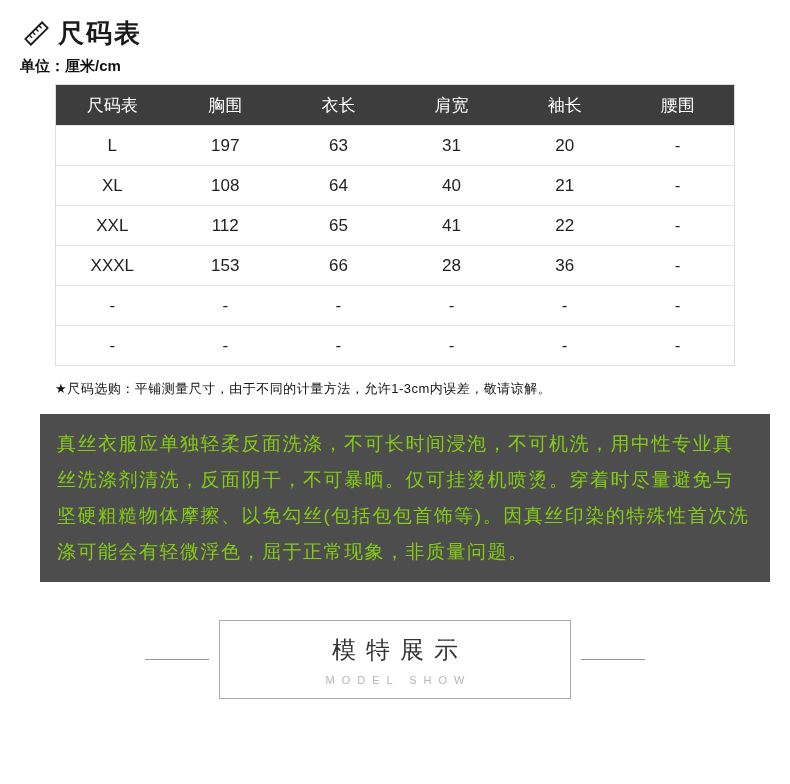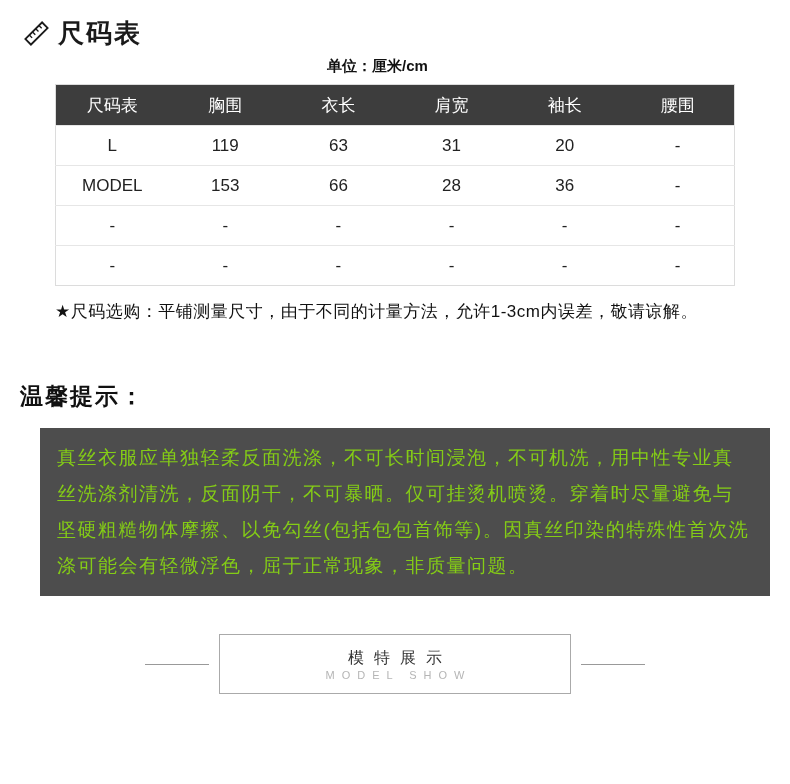--- a/index.html
+++ b/index.html
@@ -13,21 +13,21 @@
   }
   .page { padding: 16px 20px 0 20px; }
 
   
   .title-row { display: flex; align-items: center; gap: 8px; padding-left: 2px; }
   .title-icon { width: 28px; height: 28px; display: inline-flex; align-items: center; justify-content: center; }
   .page-title { font-size: 26px; font-weight: 600; letter-spacing: 2px; color: #1a1a1a; }
 
   
   .unit-label {
-    text-align: center;
+    text-align: left;
     margin: 6px 35px 8px 0;
     font-size: 15px;
     font-weight: 700;
     color: #111;
   }
 
   
   table.size-table {
     width: calc(100% - 70px);
     margin: 0 35px;
@@ -47,21 +47,21 @@
     text-align: center;
     font-size: 17px;
     height: 40px;
     color: #222222;
     border-top: 1px solid #e6e6e6;
     background: #ffffff;
   }
 
   .table-note {
     margin: 14px 35px 0 35px;
-    font-size: 17px;
+    font-size: 13px;
     color: #111111;
     letter-spacing: 0.5px;
   }
 
   
   .tips-title {
     margin-top: 58px;
     font-size: 23px;
     font-weight: 700;
     letter-spacing: 2px;
@@ -89,27 +89,27 @@
   }
   .h-line { width: 64px; height: 1px; background: #999999; }
   .model-box {
     width: 352px;
     border: 1px solid #aaaaaa;
     text-align: center;
     padding: 13px 0 12px 0;
     background: #ffffff;
   }
   .model-title {
-    font-size: 16px;
+    font-size: 24px;
     color: #333333;
     letter-spacing: 10px;
     text-indent: 10px;
   }
   .model-sub {
-    margin-top: 0;
+    margin-top: 8px;
     font-size: 11px;
     letter-spacing: 7px;
     text-indent: 7px;
     color: #b5b5b5;
   }
 </style>
 </head>
 <body>
 
 <div class="page">
@@ -138,28 +138,44 @@
         <th>胸围</th>
         <th>衣长</th>
         <th>肩宽</th>
         <th>袖长</th>
         <th>腰围</th>
       </tr>
     </thead>
     <tbody>
       <tr>
         <td>L</td>
-        <td>119</td>
+        <td>197</td>
         <td>63</td>
         <td>31</td>
         <td>20</td>
         <td>-</td>
       </tr>
       <tr>
-        <td>MODEL</td>
+        <td>XL</td>
+        <td>108</td>
+        <td>64</td>
+        <td>40</td>
+        <td>21</td>
+        <td>-</td>
+      </tr>
+      <tr>
+        <td>XXL</td>
+        <td>112</td>
+        <td>65</td>
+        <td>41</td>
+        <td>22</td>
+        <td>-</td>
+      </tr>
+      <tr>
+        <td>XXXL</td>
         <td>153</td>
         <td>66</td>
         <td>28</td>
         <td>36</td>
         <td>-</td>
       </tr>
       <tr>
         <td>-</td>
         <td>-</td>
         <td>-</td>
@@ -173,21 +189,20 @@
         <td>-</td>
         <td>-</td>
         <td>-</td>
         <td>-</td>
       </tr>
     </tbody>
   </table>
 
   <div class="table-note">★尺码选购：平铺测量尺寸，由于不同的计量方法，允许1-3cm内误差，敬请谅解。</div>
 
-  <div class="tips-title">温馨提示：</div>
 
   <div class="tips-box">
     <p>真丝衣服应单独轻柔反面洗涤，不可长时间浸泡，不可机洗，用中性专业真丝洗涤剂清洗，反面阴干，不可暴晒。仅可挂烫机喷烫。穿着时尽量避免与坚硬粗糙物体摩擦、以免勾丝(包括包包首饰等)。因真丝印染的特殊性首次洗涤可能会有轻微浮色，屈于正常现象，非质量问题。</p>
   </div>
 
   <div class="model-show">
     <span class="h-line"></span>
     <div class="model-box">
       <div class="model-title">模特展示</div>
       <div class="model-sub">MODEL SHOW</div>

